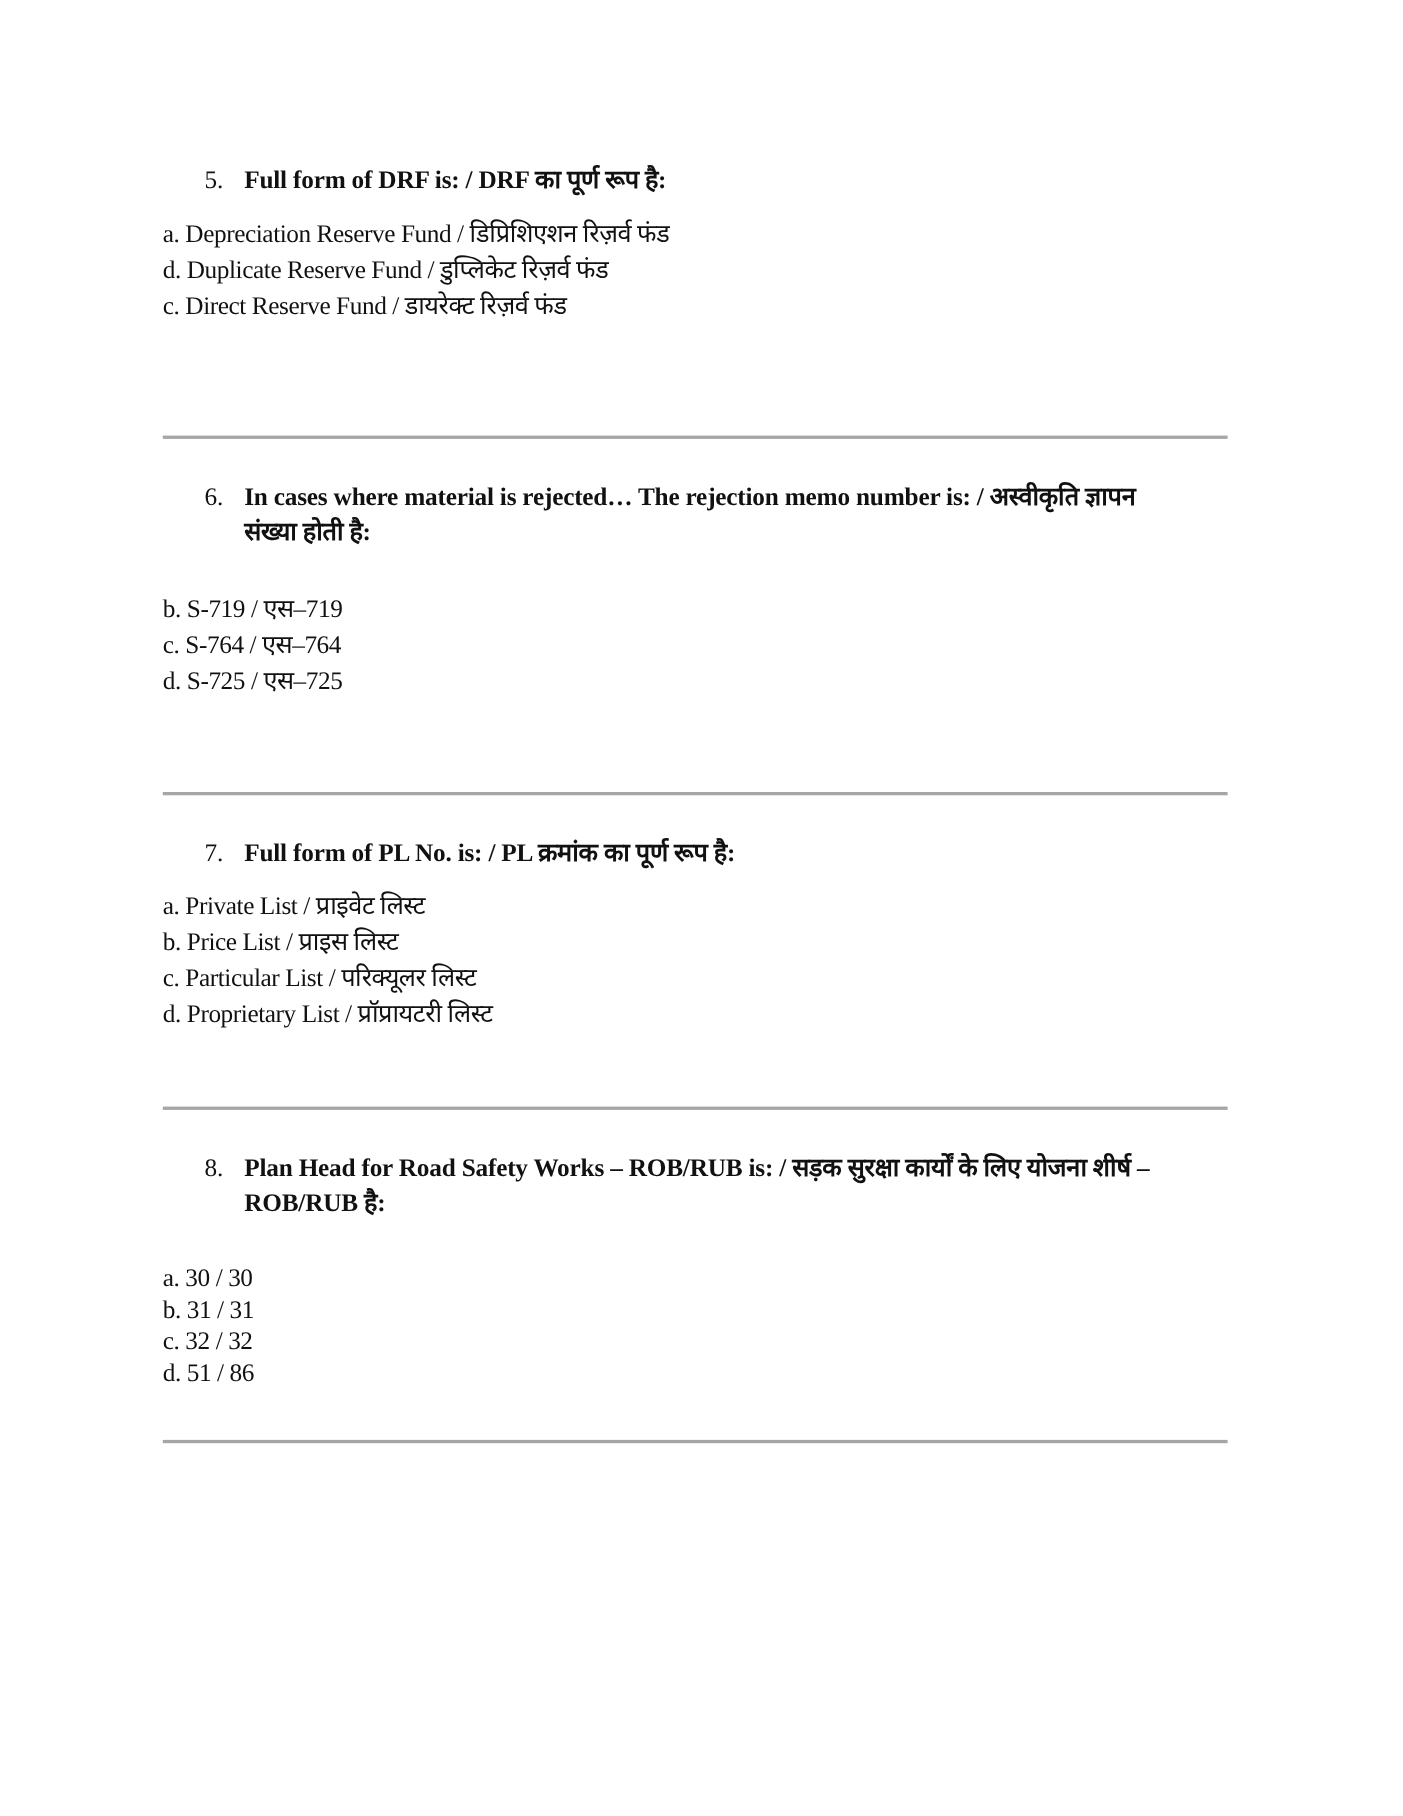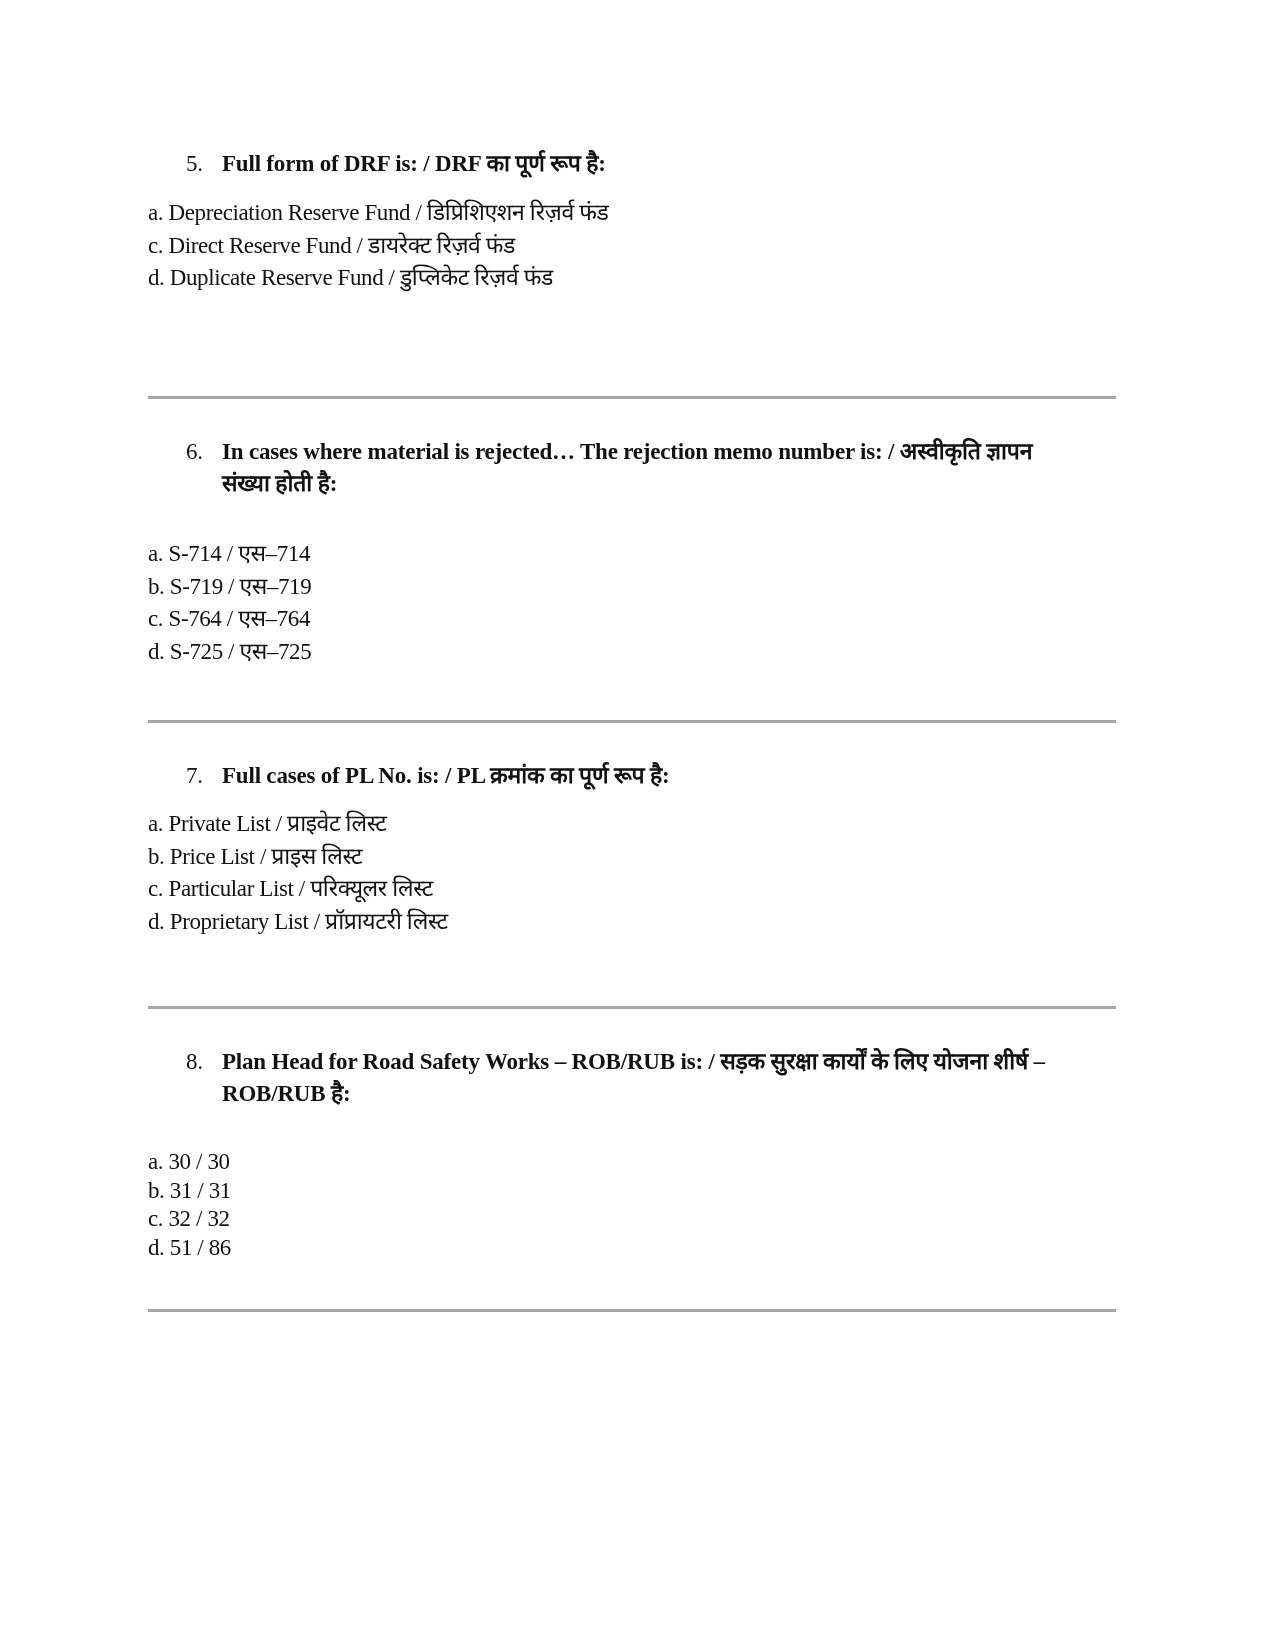--- a/index.html
+++ b/index.html
@@ -72,44 +72,43 @@
 
 <div class="page">
 
   <section class="question" style="top:148px;">
     <div class="q-head">
       <span class="q-num">5.</span>
       <span class="q-text">Full form of DRF is: / DRF का पूर्ण रूप है:</span>
     </div>
     <ul class="options" style="margin-top:17px;">
       <li>a. Depreciation Reserve Fund / डिप्रिशिएशन रिज़र्व फंड</li>
+      <li>d. Duplicate Reserve Fund / डुप्लिकेट रिज़र्व फंड</li>
       <li>c. Direct Reserve Fund / डायरेक्ट रिज़र्व फंड</li>
-      <li>d. Duplicate Reserve Fund / डुप्लिकेट रिज़र्व फंड</li>
     </ul>
   </section>
   <div class="divider" style="top:396px;"></div>
 
   <section class="question" style="top:436px;">
     <div class="q-head">
       <span class="q-num">6.</span>
       <span class="q-text">In cases where material is rejected… The rejection memo number is: / अस्वीकृति ज्ञापन संख्या होती है:</span>
     </div>
     <ul class="options" style="margin-top:38px;">
-      <li>a. S-714 / एस–714</li>
       <li>b. S-719 / एस–719</li>
       <li>c. S-764 / एस–764</li>
       <li>d. S-725 / एस–725</li>
     </ul>
   </section>
   <div class="divider" style="top:720px;"></div>
 
   <section class="question" style="top:760px;">
     <div class="q-head">
       <span class="q-num">7.</span>
-      <span class="q-text">Full cases of PL No. is: / PL क्रमांक का पूर्ण रूप है:</span>
+      <span class="q-text">Full form of PL No. is: / PL क्रमांक का पूर्ण रूप है:</span>
     </div>
     <ul class="options" style="margin-top:16px;">
       <li>a. Private List / प्राइवेट लिस्ट</li>
       <li>b. Price List / प्राइस लिस्ट</li>
       <li>c. Particular List / परिक्यूलर लिस्ट</li>
       <li>d. Proprietary List / प्रॉप्रायटरी लिस्ट</li>
     </ul>
   </section>
   <div class="divider" style="top:1006px;"></div>
 

